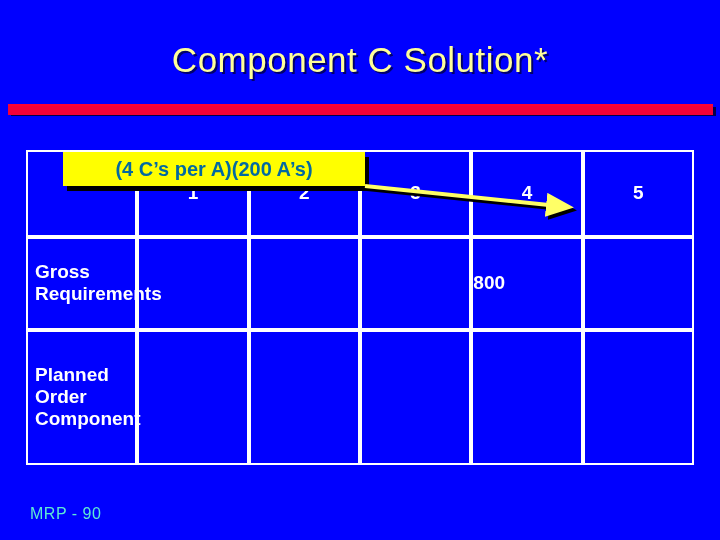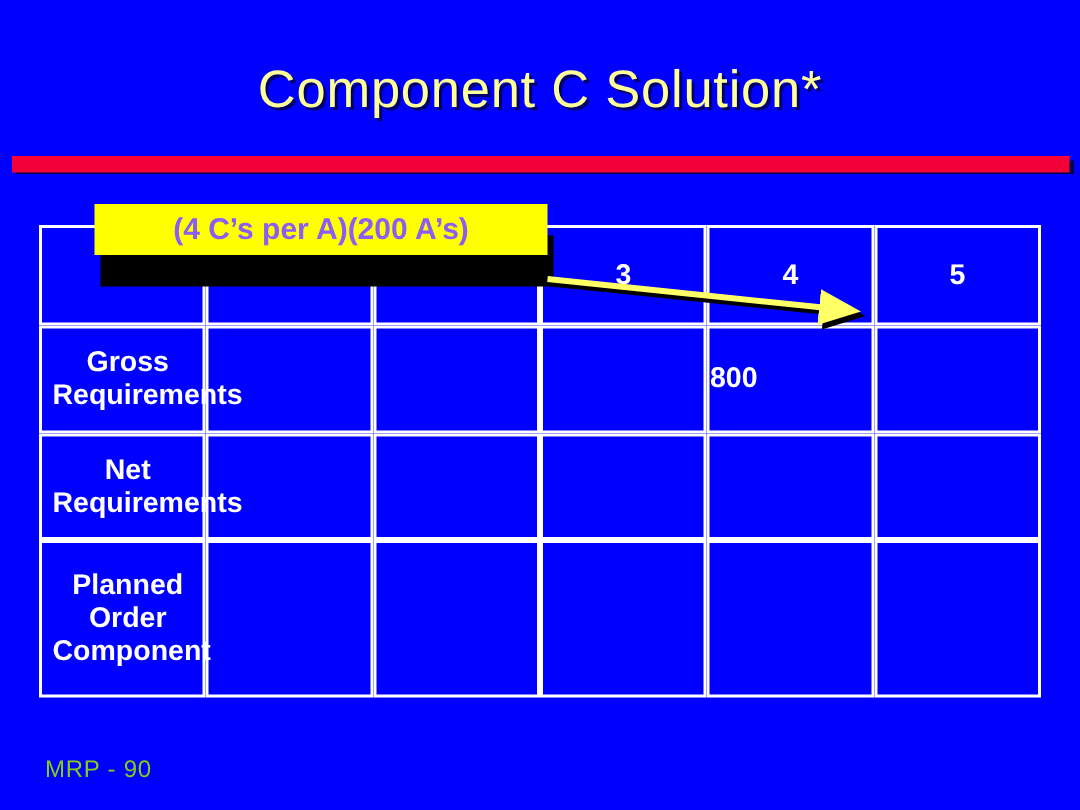--- a/index.html
+++ b/index.html
@@ -77,21 +77,21 @@
     border: 2px solid #ffffff;
     background: #0000ff;
     color: #ffffff;
     font-size: 19px;
     font-weight: bold;
     padding: 0;
     height: 45px;
     box-sizing: border-box;
   }
   .lbl-cell {
-    text-align: center;
+    text-align: left;
     padding-left: 7px !important;
     position: relative;
   }
   .hdr-corner {
     background: #0000ff;
   }
   .per-cell {
     font-size: 21px;
   }
   .hdr-num {
@@ -118,25 +118,25 @@
     position: absolute;
     left: 67px;
     top: 157px;
     width: 302px;
     height: 34px;
     background: #000000;
   }
   .callout {
     position: absolute;
     left: 63px;
-    top: 136px;
+    top: 152px;
     width: 302px;
     height: 34px;
     background: #ffff00;
-    color: #8b5cf6;
+    color: #0369a1;
     font-size: 20px;
     font-weight: bold;
     display: flex;
     align-items: center;
     justify-content: center;
     box-sizing: border-box;
     white-space: nowrap;
   }
 
   
@@ -147,21 +147,21 @@
     width: 230px;
     height: 45px;
     pointer-events: none;
   }
 
   
   .footer {
     position: absolute;
     left: 30px;
     top: 505px;
-    color: #84cc16;
+    color: #5eead4;
     font-size: 16px;
     font-weight: normal;
     letter-spacing: 0.5px;
   }
 </style>
 </head>
 <body>
 
 <div class="slide">
 
@@ -187,28 +187,20 @@
         <td class="lbl-cell">Gross Requirements</td>
         <td class="per-cell"></td>
         <td class="per-cell"></td>
         <td class="per-cell"></td>
         <td class="per-cell">800</td>
         <td class="per-cell"></td>
       </tr>
 
 
 
-      <tr>
-        <td class="lbl-cell">Net Requirements</td>
-        <td class="per-cell"></td>
-        <td class="per-cell"></td>
-        <td class="per-cell"></td>
-        <td class="per-cell"></td>
-        <td class="per-cell"></td>
-      </tr>
 
 
       <tr>
         <td class="lbl-cell">Planned Order Component</td>
         <td class="per-cell"></td>
         <td class="per-cell"></td>
         <td class="per-cell"></td>
         <td class="per-cell"></td>
         <td class="per-cell"></td>
       </tr>

